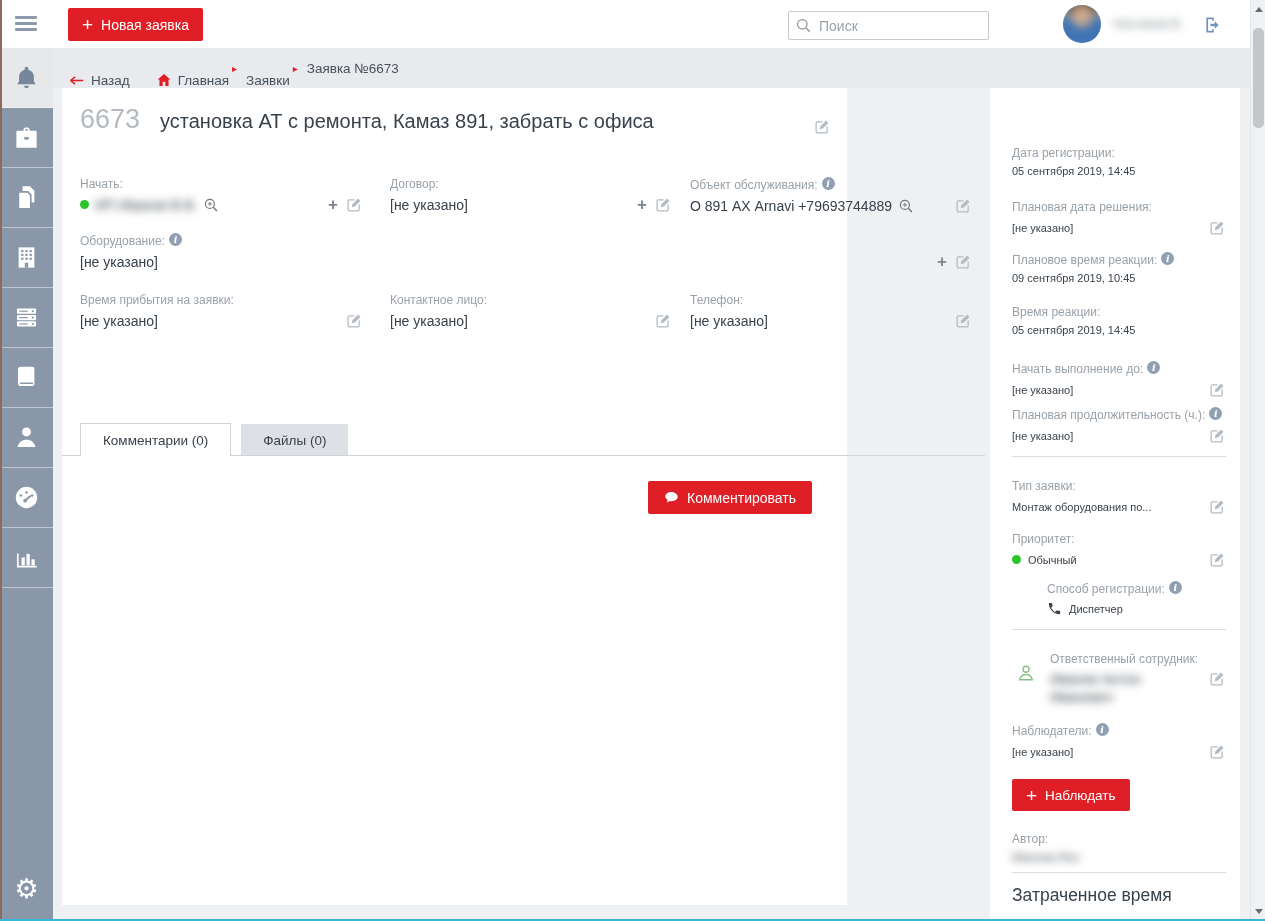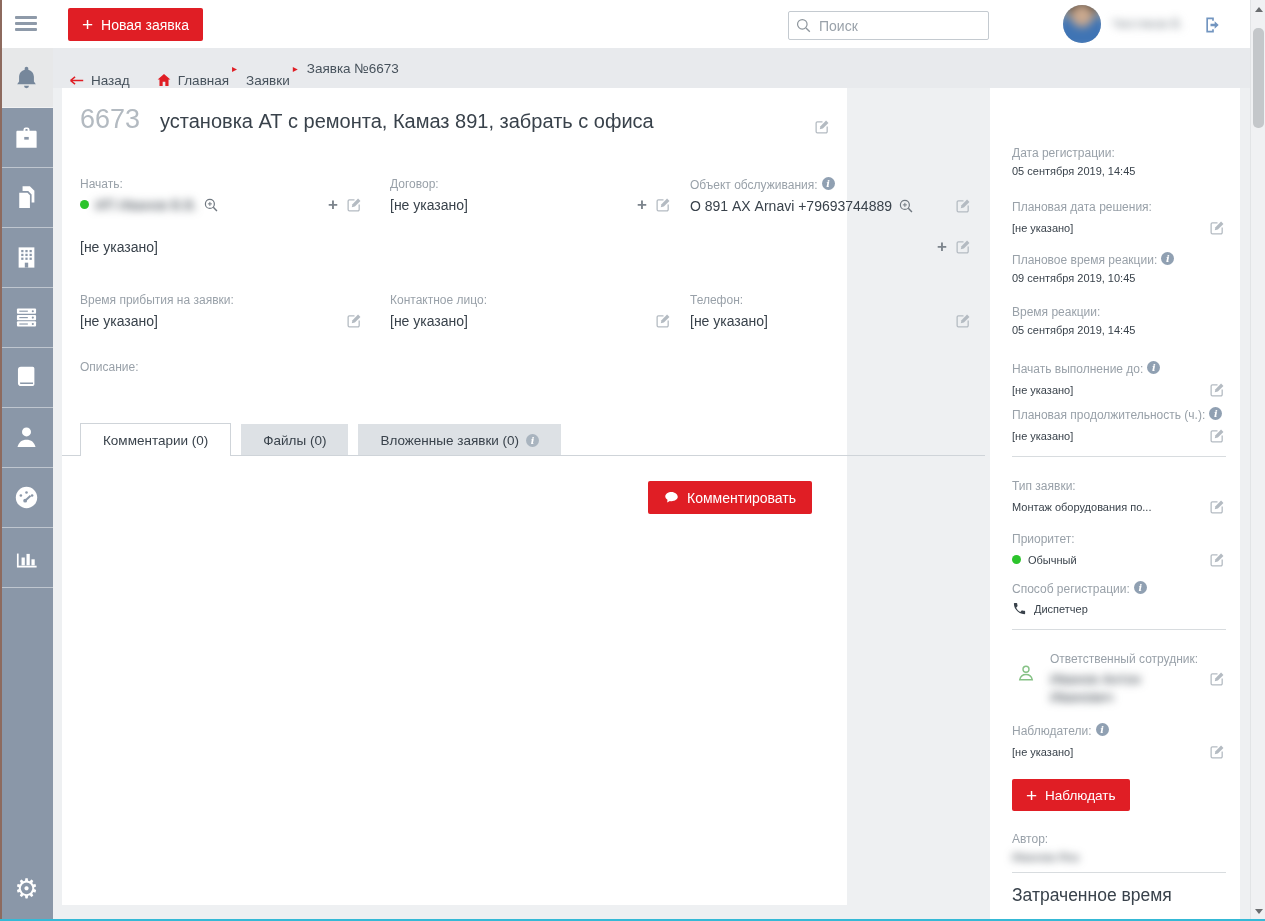--- a/index.html
+++ b/index.html
@@ -107,21 +107,21 @@
   .p-div { position:absolute; left:22px; right:14px; height:1px; background:#d8dcdf; }
   #p-reg      { top:61px; }
   #p-planned  { top:115px; }
   #p-preact   { top:167px; }
   #p-react    { top:220px; }
   #p-start    { top:276px; }
   #p-dur      { top:322px; }
   .p-div1     { top:371px; }
   #p-type     { top:394px; }
   #p-priority { top:447px; }
-  #p-method   { top:496px; }
+  #p-method   { top:496px;margin-left:35px; }
   .p-div2     { top:544px; }
   #p-resp     { top:567px; left:60px; }
   .resp-icon  { position:absolute; left:26px; top:578px; width:20px; height:20px; color:#86c286; }
   #p-resp .p-value { margin-top:4px; font-size:14px; }
   #p-obs      { top:638px; }
   .btn-observe{ position:absolute; left:22px; top:694px; height:32px; padding:0 14px; font-size:13.5px; }
   #p-author   { top:747px; }
   .p-div3     { top:787px; }
   .p-section-title { position:absolute; left:22px; top:800px; font-size:17.5px; color:#39424b; }
   .phone-glyph { width:15px; height:15px; color:#39424b; flex:none; }
@@ -387,20 +387,21 @@
         </svg>
       <span class="f-icons">
         <svg class="icon-edit">
             <use href="#i-edit"></use>
           </svg>
       </span>
     </div>
   </div>
 
   <div class="field" id="f-equip">
+    <div class="f-label"><span>Оборудование:</span><span class="info-dot">i</span></div>
     <div class="f-value">
       <span>[не указано]</span>
       <span class="f-icons">
         <span class="plus-btn"></span>
         <svg class="icon-edit">
             <use href="#i-edit"></use>
           </svg>
       </span>
     </div>
   </div>
@@ -435,33 +436,28 @@
       <span>[не указано]</span>
       <span class="f-icons">
           <svg class="icon-edit">
             <use href="#i-edit"></use>
           </svg>
         </span>
     </div>
   </div>
 
   <div class="field" id="f-desc">
-    <div class="f-label">Описание:</div>
   </div>
 
   <div class="tabs">
     <div class="tab active">
         <span>Комментарии (0)</span>
       </div>
     <div class="tab">
         <span>Файлы (0)</span>
-      </div>
-    <div class="tab">
-        <span>Вложенные заявки (0)</span>
-        <span class="info-dot">i</span>
       </div>
   </div>
 
   <button class="btn-red btn-comment">
     <svg>
         <use href="#i-bubble"></use>
       </svg>
     <span>Комментировать</span>
   </button>
 </div>

